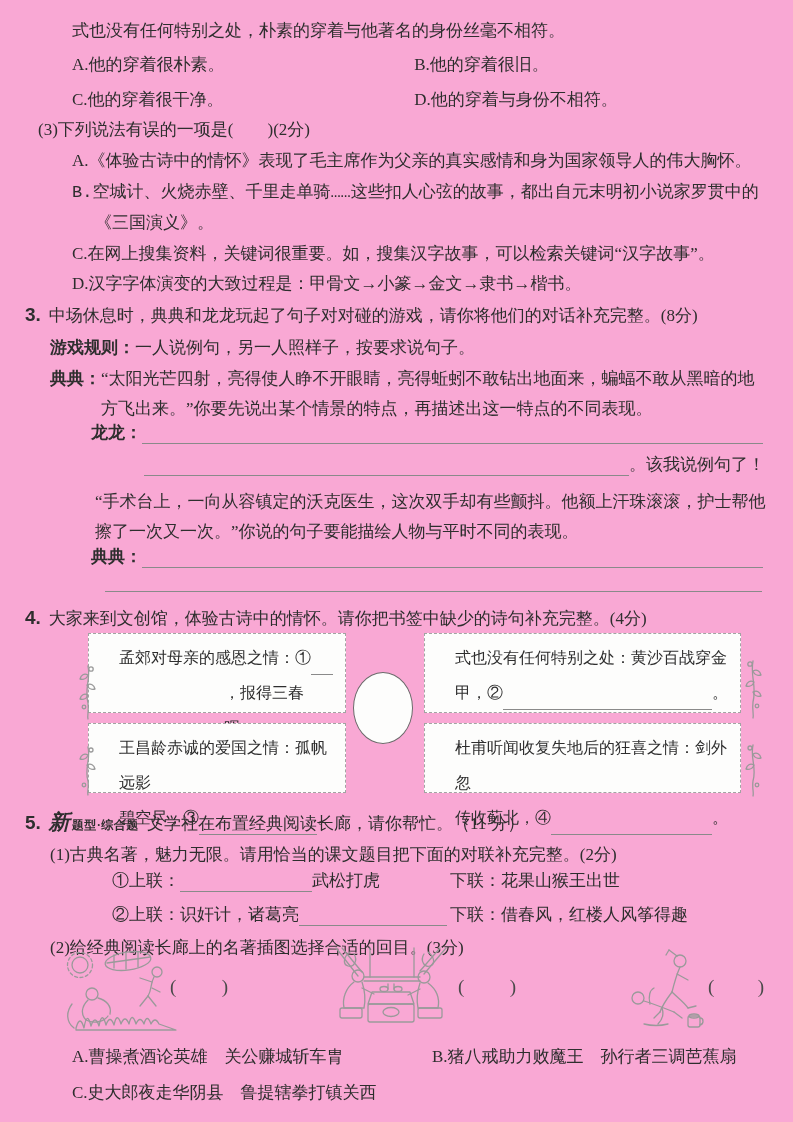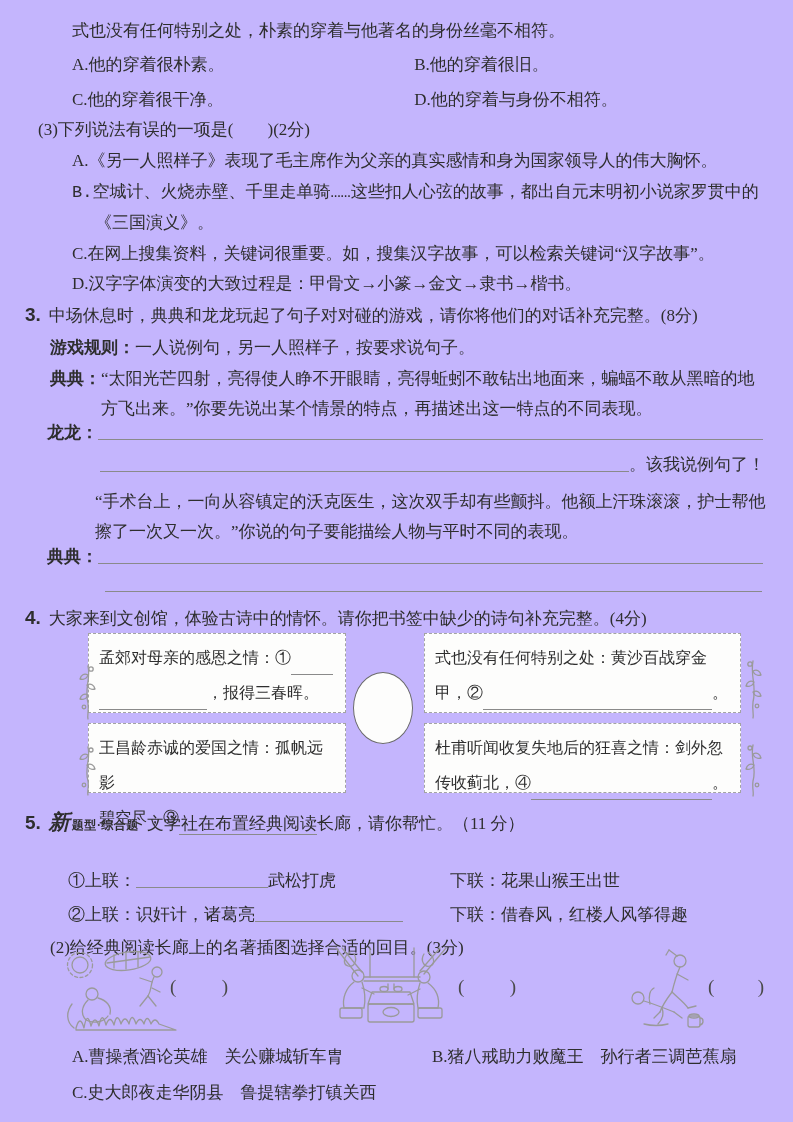--- a/index.html
+++ b/index.html
@@ -1,47 +1,47 @@
 <!DOCTYPE html>
 <html><head>
 <meta charset="utf-8">
 <style>
   * { box-sizing: border-box; margin: 0; padding: 0; }
   html,body { background:#ffffff; }
   .page {
     position: relative;
     width: 793px; height: 1122px;
-    background: #c4b5fd;
+    background: #f9a8d4;
     font-family: "Liberation Serif","DejaVu Serif",serif;
     color: #2e2e2e;
     font-size: 17px;
     line-height: 30px;
     overflow: hidden;
   }
   .abs { position: absolute; }
   .txt { word-break: break-all; }
   .qnum {
     font-family: "Liberation Sans","DejaVu Sans",sans-serif;
     font-weight: 700; font-size: 19px; margin-right: 8px;
   }
   .hang { padding-left: 23px; text-indent: -23px; font-family: Liberation Mono, monospace; }
-  .flexrow { display: flex; align-items: flex-start; }
+  .flexrow { display: flex; align-items: center; margin-left: 44px; }
   .lbl { white-space: nowrap; font-weight: 700; }
   .blank {
     display: inline-block;
     border-bottom: 1px solid #8a8a8a;
     height: 22px;
   }
   .blank.grow { flex: 1 1 auto; }
   .rule-line { border-bottom: 1px solid #8a8a8a; height: 0; }
   .card {
     position: absolute;
     border: 1px dashed #a3a3a3;
     background: #fdfdfc;
-    padding: 6px 12px 4px 10px;
+    padding: 6px 12px 4px 30px;
     font-size: 16px;
     line-height: 35px;
   }
   .card .cline { display: flex; align-items: flex-end; word-break: break-all; }
   .circle-deco {
     position: absolute;
     border: 1.5px solid #6a6a6a;
     border-radius: 50%;
     background: #fdfdfc;
   }
@@ -68,21 +68,21 @@
   <div class="abs" style="top:50px;left:72px;width:700px">
     <span style="display:inline-block;width:338px">A.他的穿着很朴素。</span>
     <span>B.他的穿着很旧。</span>
   </div>
   <div class="abs" style="top:85px;left:72px;width:700px">
     <span style="display:inline-block;width:338px">C.他的穿着很干净。</span>
     <span>D.他的穿着与身份不相符。</span>
   </div>
 
   <div class="abs txt" style="top:115px;left:38px;width:730px">(3)下列说法有误的一项是(　　)(2分)</div>
-  <div class="abs txt" style="top:146px;left:72px;width:706px">A.《另一人照样子》表现了毛主席作为父亲的真实感情和身为国家领导人的伟大胸怀。</div>
+  <div class="abs txt" style="top:146px;left:72px;width:706px">A.《体验古诗中的情怀》表现了毛主席作为父亲的真实感情和身为国家领导人的伟大胸怀。</div>
   <div class="abs txt hang" style="top:177px;left:72px;width:700px;line-height:31px">B.空城计、火烧赤壁、千里走单骑……这些扣人心弦的故事，都出自元末明初小说家罗贯中的《三国演义》。</div>
   <div class="abs txt" style="top:239px;left:72px;width:706px">C.在网上搜集资料，关键词很重要。如，搜集汉字故事，可以检索关键词“汉字故事”。</div>
   <div class="abs txt" style="top:269px;left:72px;width:706px">D.汉字字体演变的大致过程是：甲骨文→小篆→金文→隶书→楷书。</div>
 
   <div class="abs txt" style="top:300px;left:25px;width:750px">
     <span class="qnum">3.</span><span>中场休息时，典典和龙龙玩起了句子对对碰的游戏，请你将他们的对话补充完整。(8分)</span>
   </div>
   <div class="abs txt" style="top:333px;left:50px;width:720px">
     <span class="lbl">游戏规则：</span><span>一人说例句，另一人照样子，按要求说句子。</span>
   </div>
@@ -198,20 +198,21 @@
           <path d="M13,22 C9,20 6,22 5,26 C9,27 12,25 13,22"></path>
           <circle cx="9" cy="5" r="2"></circle>
           <circle cx="16" cy="42" r="1.8"></circle>
         </g>
       </svg>
   </div>
 
   <div class="abs" style="top:807px;left:25px;width:750px">
     <span class="qnum">5.</span><span class="badge-new">新</span><span class="badge-sub">题型·综合题</span><span>文学社在布置经典阅读长廊，请你帮忙。（11 分）</span>
   </div>
+  <div class="abs txt" style="top:840px;left:50px;width:720px">(1)古典名著，魅力无限。请用恰当的课文题目把下面的对联补充完整。(2分)</div>
 
   <div class="abs flexrow" style="top:866px;left:68px;width:360px">
     <span style="white-space:nowrap">①上联：</span>
     <span class="blank" style="width:132px"></span>
     <span style="white-space:nowrap">武松打虎</span>
   </div>
   <div class="abs flexrow" style="top:900px;left:68px;width:360px">
     <span style="white-space:nowrap">②上联：识奸计，诸葛亮</span>
     <span class="blank" style="width:148px"></span>
     <span style="white-space:nowrap"></span>

